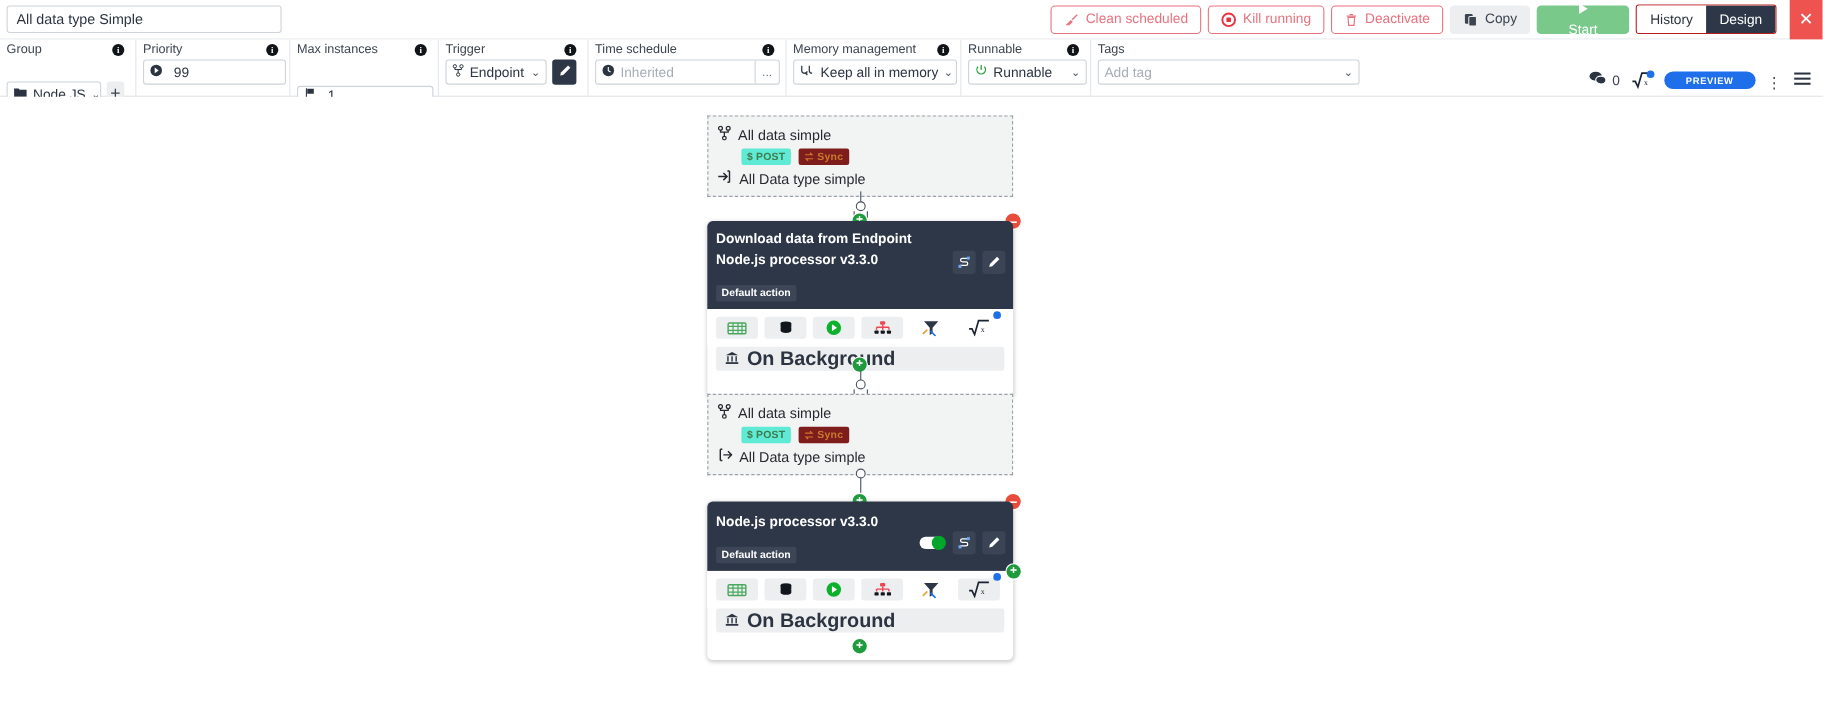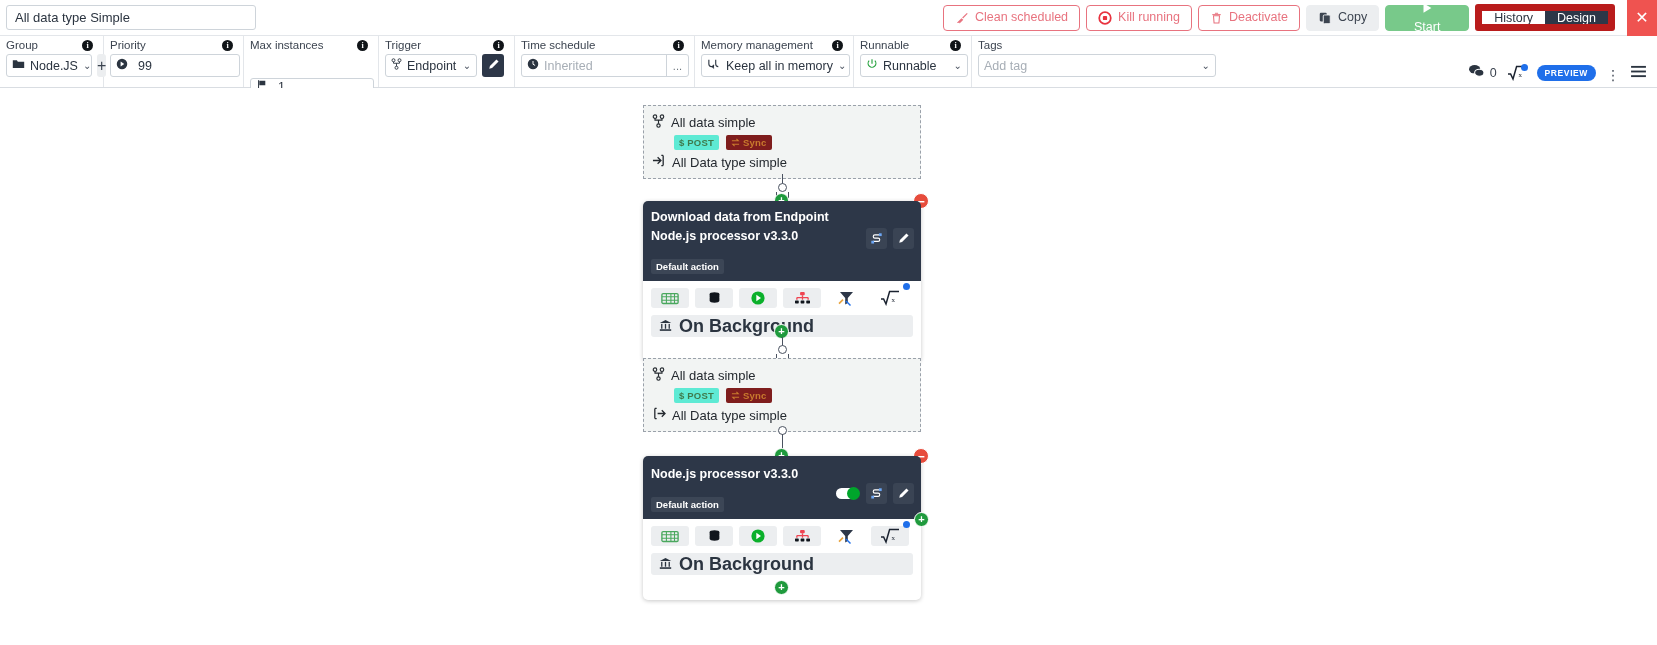--- a/index.html
+++ b/index.html
@@ -54,21 +54,21 @@
     border: 1px solid transparent;
     background: transparent;
     white-space: nowrap;
     line-height: 1;
   }
   .tbtn.outline-red { border-color: #e8737f; color: #e8737f; background: #fff; }
   .tbtn.grey { background: #eceef0; color: #3c4450; border-color: #eceef0; }
   .tbtn.green { background: #78c98a; color: #ffffff; border-color: #78c98a; width: 84px; justify-content: center; flex-direction: column;}
   .seg {
     display: flex; height: 27px; border-radius: 3px; overflow: hidden;
-    border: 7px solid #b91c1c;
+    border: 1px solid #b91c1c;
     justify-content: space-between;
   }
   .seg > div {
     display: flex; align-items: center; justify-content: center;
     padding: 0 12px; font-size: 12.5px; cursor: pointer; background: #fff; color: #2b3440;
   }
   .seg > div.active { background: #2d3748; color: #ffffff; }
   .closebtn {
     width: 30px; height: 36px; background: #ef5350; color: #fff;
     display: flex; align-items: center; justify-content: center;
@@ -134,21 +134,21 @@
     margin-left: auto; border-left: 1px solid #ced4da; height: 100%;
     display: flex; align-items: center; padding: 0 6px; color: #6c757d;
     font-size: 11px; cursor: pointer;
   }
   .props-right {
     margin-left: auto; display: flex; align-items: flex-end; gap: 10px;
     padding: 0 10px 6px 0;
   }
   .preview-pill {
     background: #1f6fea; color: #fff; font-size: 8.5px; font-weight: bold;
-    letter-spacing: .6px; border-radius: 9px; padding: 3px 8px; cursor: pointer;
+    letter-spacing: .6px; border-radius: 9px; padding: 3px 20px; cursor: pointer;
   }
   .kebab { font-size: 14px; color: #454d5a; cursor: pointer; letter-spacing: 0; line-height: .8;}
   .hamb { cursor: pointer; }
 
   
   .canvas {
     position: relative;
     height: 557px;
     background: #ffffff;
     overflow: hidden;
@@ -317,21 +317,21 @@
       <div>History</div>
       <div class="active">Design</div>
     </div>
 
     <div class="closebtn">✕</div>
   </div>
 </div>
 
 <div class="propsbar">
 
-  <div class="field" style="width:104px;">
+  <div class="field" style="width:124px;gap:20px;">
     <div class="flabel">
       <span>Group</span>
       <span class="info">i</span>
     </div>
     <div style="display:flex; gap:5px; align-items:center;">
       <div class="ctl" style="width:86px;">
         <span>
           <svg width="13" height="12" viewBox="0 0 16 14">
               <path d="M1 2.5h5l1.2 1.6H15V12H1z" fill="#2b3440"></path>
             </svg>

